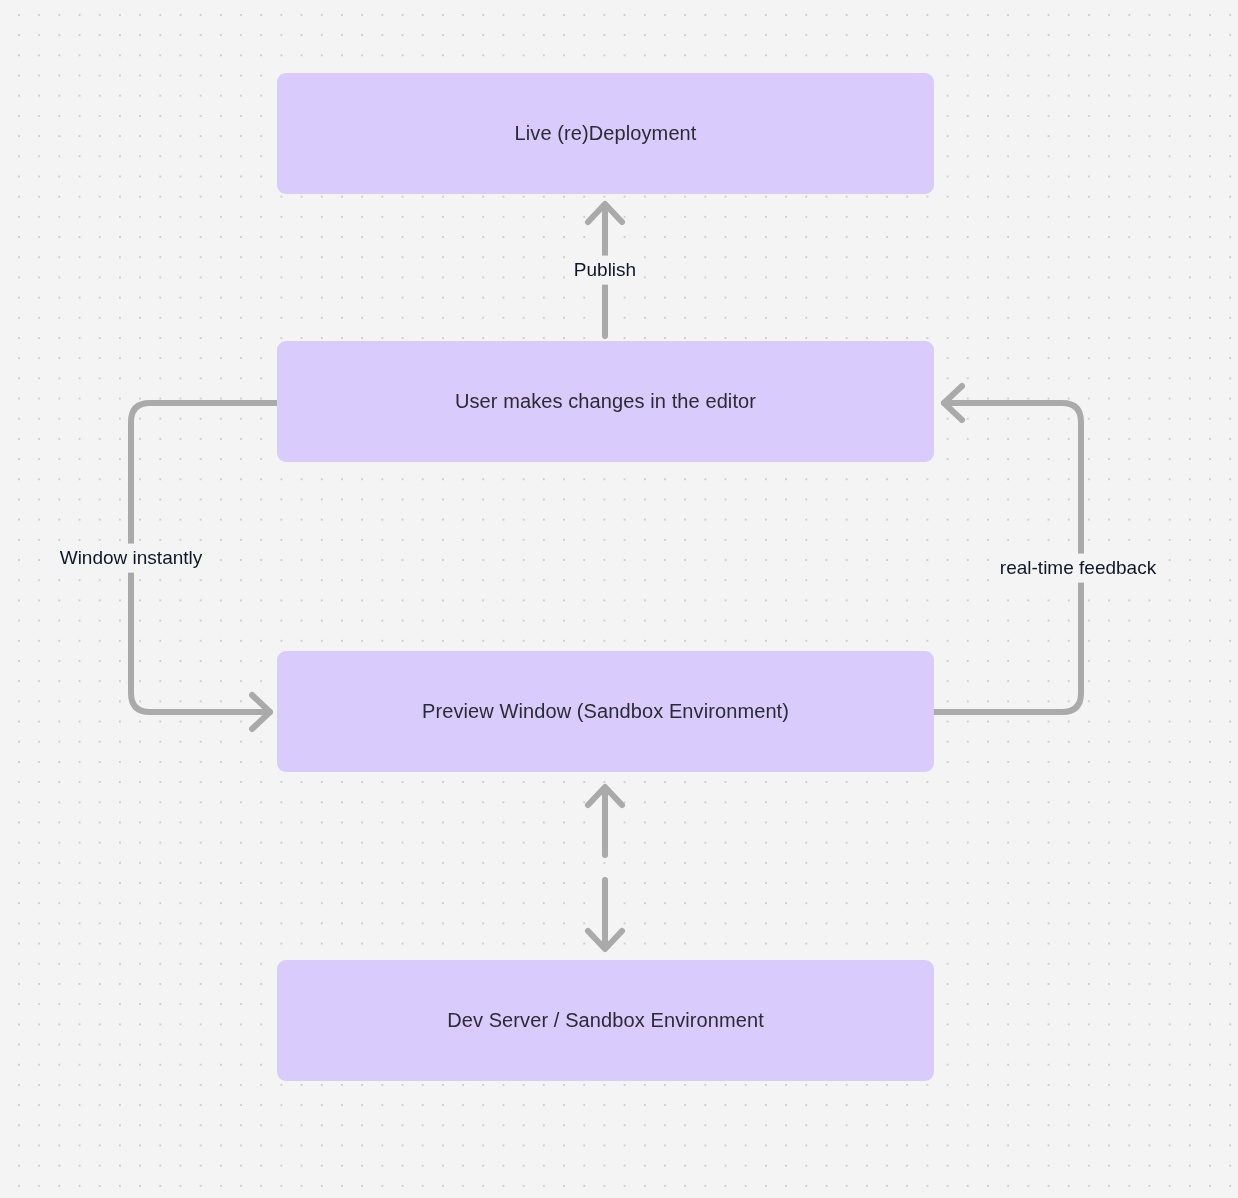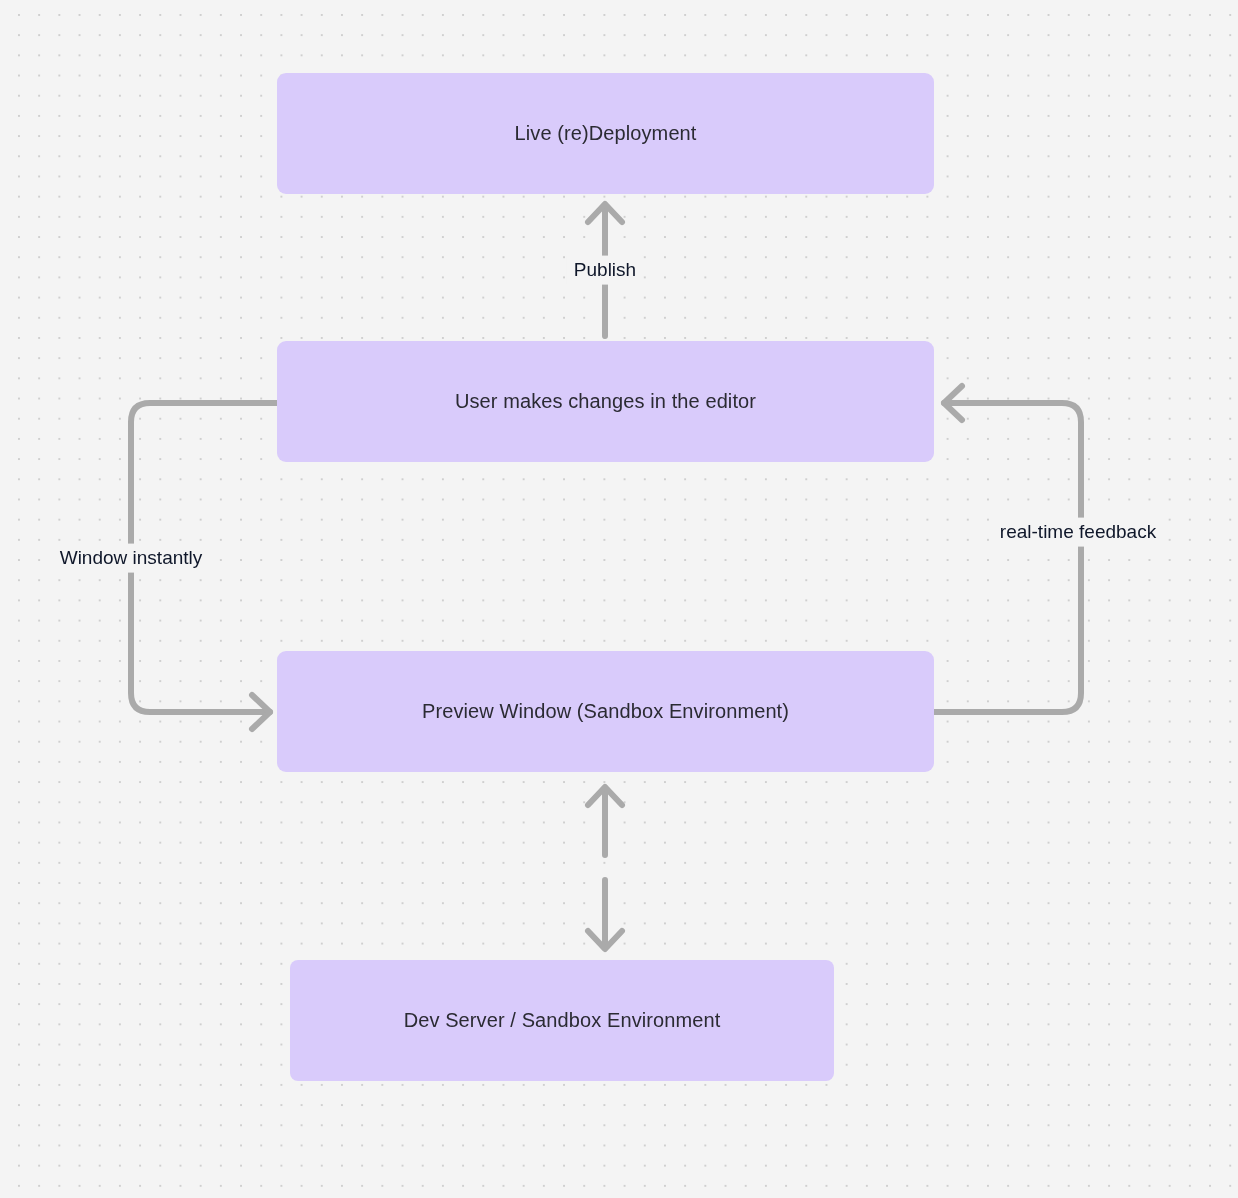--- a/index.html
+++ b/index.html
@@ -94,24 +94,24 @@
   </div>
 
   <div class="node" style="left:277px; top:341px; width:657px; height:121px;">
     <span class="node-label">User makes changes in the editor</span>
   </div>
 
   <div class="node" style="left:277px; top:651px; width:657px; height:121px;">
     <span class="node-label">Preview Window (Sandbox Environment)</span>
   </div>
 
-  <div class="node" style="left:290px; top:960px; width:544px; height:121px;border-radius:8px;">
+  <div class="node" style="left:277px; top:960px; width:657px; height:121px;">
     <span class="node-label">Dev Server / Sandbox Environment</span>
   </div>
 
   <div class="edge-label" style="left:605px; top:270px;">Publish</div>
 
   <div class="edge-label" style="left:131px; top:558px;">Window instantly</div>
 
-  <div class="edge-label" style="left:1078px; top:532px;text-align:center;">real-time feedback</div>
+  <div class="edge-label" style="left:1078px; top:568px;text-align:center;">real-time feedback</div>
 
 
 </div>
 
 </body></html>

